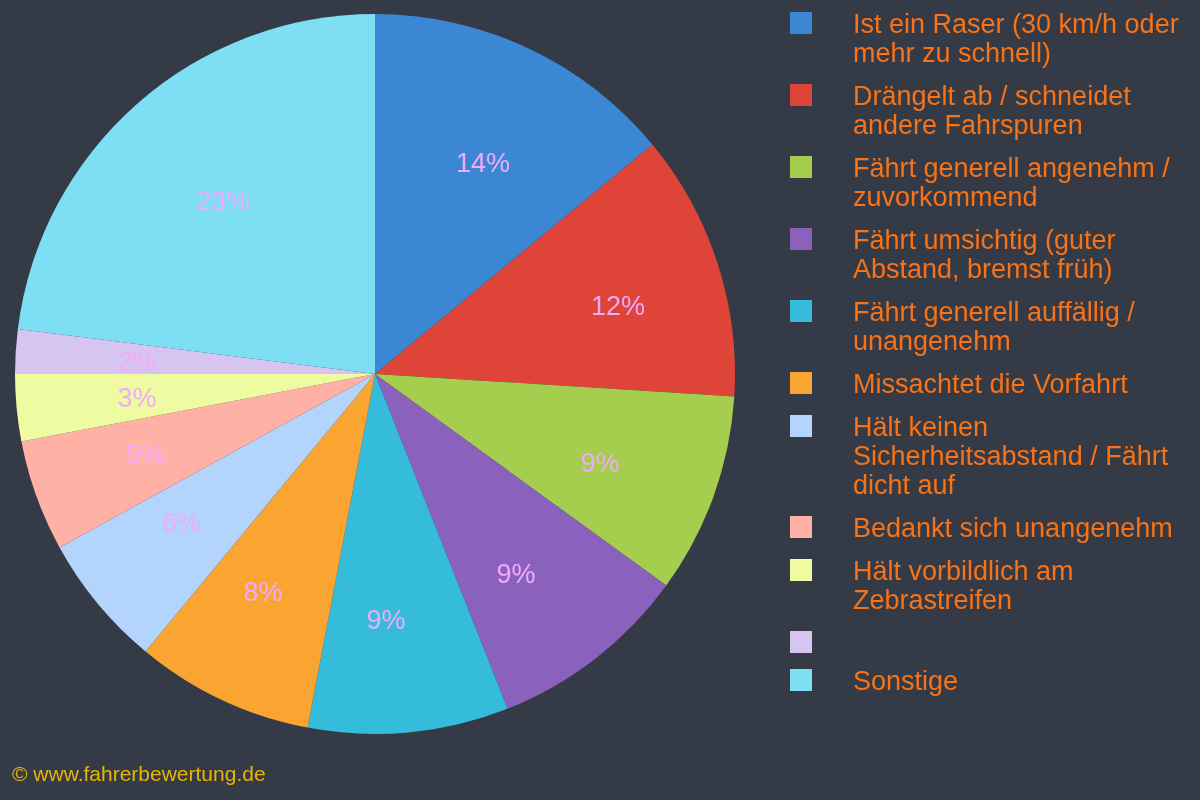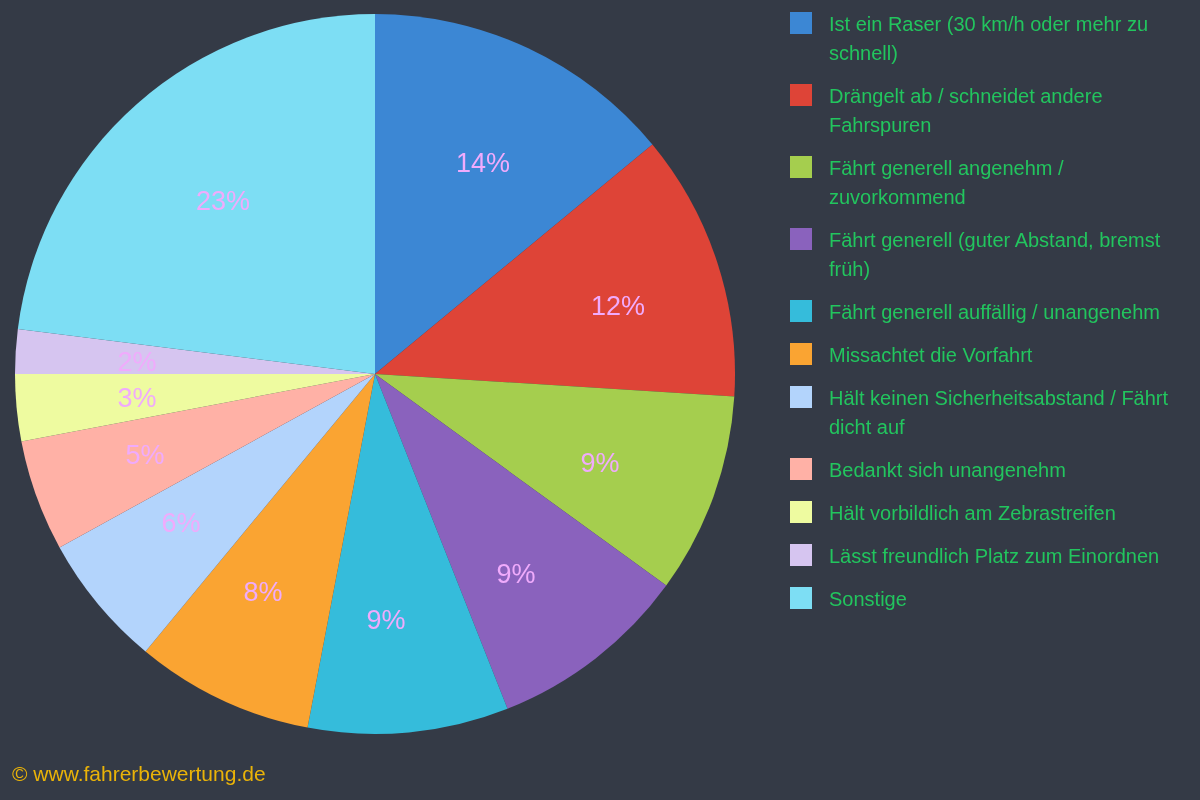--- a/index.html
+++ b/index.html
@@ -57,25 +57,26 @@
     margin-bottom: 14px;
   }
   .legend-swatch {
     width: 22px;
     height: 22px;
     flex: 0 0 22px;
     margin-top: 2px;
     margin-right: 17px;
   }
   .legend-label {
-    color: #22c55e;
-    font-size: 20px;
+    color: #f97316;
+    font-size: 27px;
     line-height: 29px;
     font-family: "Liberation Sans", sans-serif;
     max-width: 352px;
+    margin-left: 24px;
   }
   
   #footer {
     position: absolute;
     left: 12px;
     bottom: 14px;
     color: #eab308;
     font-size: 21px;
     font-family: "Liberation Sans", sans-serif;
   }
@@ -125,21 +126,21 @@
         <div class="legend-item">
           <span class="legend-swatch" style="background: rgb(222, 68, 55);"></span>
           <span class="legend-label">Drängelt ab / schneidet andere Fahrspuren</span>
         </div>
         <div class="legend-item">
           <span class="legend-swatch" style="background: rgb(165, 206, 78);"></span>
           <span class="legend-label">Fährt generell angenehm / zuvorkommend</span>
         </div>
         <div class="legend-item">
           <span class="legend-swatch" style="background: rgb(138, 98, 189);"></span>
-          <span class="legend-label">Fährt generell (guter Abstand, bremst früh)</span>
+          <span class="legend-label">Fährt umsichtig (guter Abstand, bremst früh)</span>
         </div>
         <div class="legend-item">
           <span class="legend-swatch" style="background: rgb(53, 188, 219);"></span>
           <span class="legend-label">Fährt generell auffällig / unangenehm</span>
         </div>
         <div class="legend-item">
           <span class="legend-swatch" style="background: rgb(250, 164, 50);"></span>
           <span class="legend-label">Missachtet die Vorfahrt</span>
         </div>
         <div class="legend-item">
@@ -149,21 +150,20 @@
         <div class="legend-item">
           <span class="legend-swatch" style="background: rgb(255, 177, 166);"></span>
           <span class="legend-label">Bedankt sich unangenehm</span>
         </div>
         <div class="legend-item">
           <span class="legend-swatch" style="background: rgb(238, 251, 160);"></span>
           <span class="legend-label">Hält vorbildlich am Zebrastreifen</span>
         </div>
         <div class="legend-item">
           <span class="legend-swatch" style="background: rgb(214, 197, 240);"></span>
-          <span class="legend-label">Lässt freundlich Platz zum Einordnen</span>
         </div>
         <div class="legend-item">
           <span class="legend-swatch" style="background: rgb(125, 222, 244);"></span>
           <span class="legend-label">Sonstige</span>
         </div>
       </div>
   </div>
 
   <div id="footer">© www.fahrerbewertung.de</div>
 

